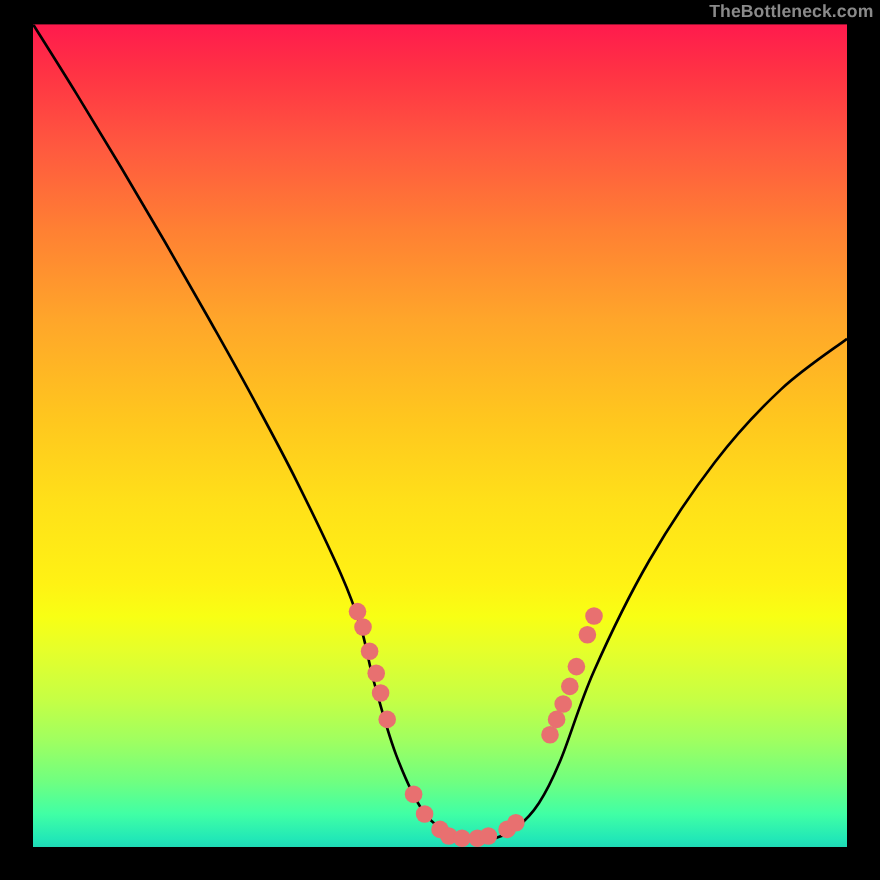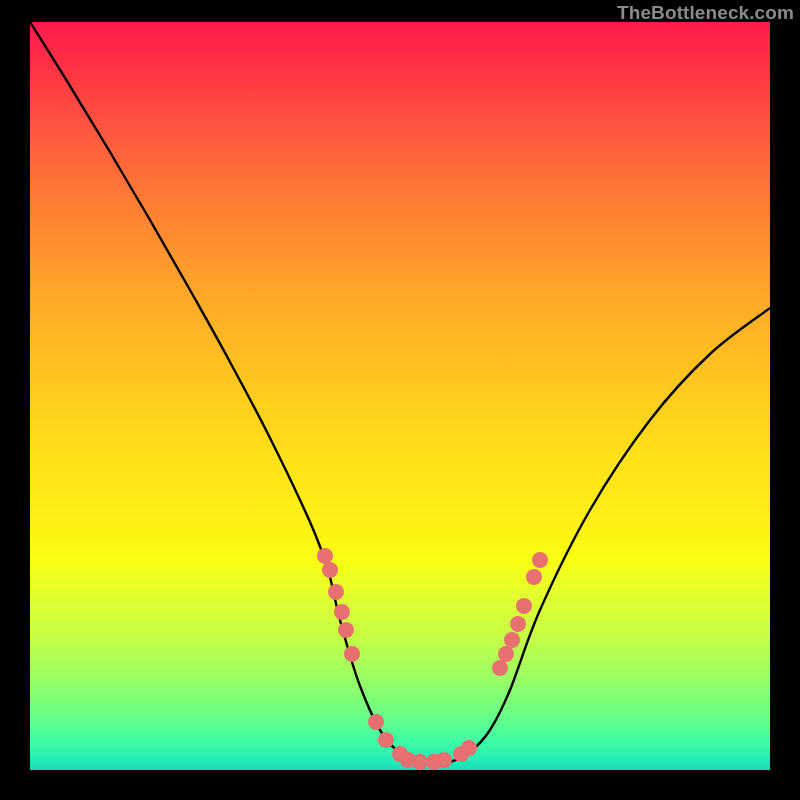--- a/index.html
+++ b/index.html
@@ -50,21 +50,21 @@
       #40ffa5 96%,
       #22e8b7 99%,
       #1fd9b5 100%
     );
   }
   .watermark {
     position: absolute;
     top: 2px;
     right: 6px;
     font-family: Arial, Helvetica, sans-serif;
-    font-size: 19px;
+    font-size: 16px;
     font-weight: 600;
     color: #8a8a8a;
     letter-spacing: 0.1px;
     user-select: none;
   }
   svg.curve {
     position: absolute;
     left: 0;
     top: 0;
     width: 100%;

